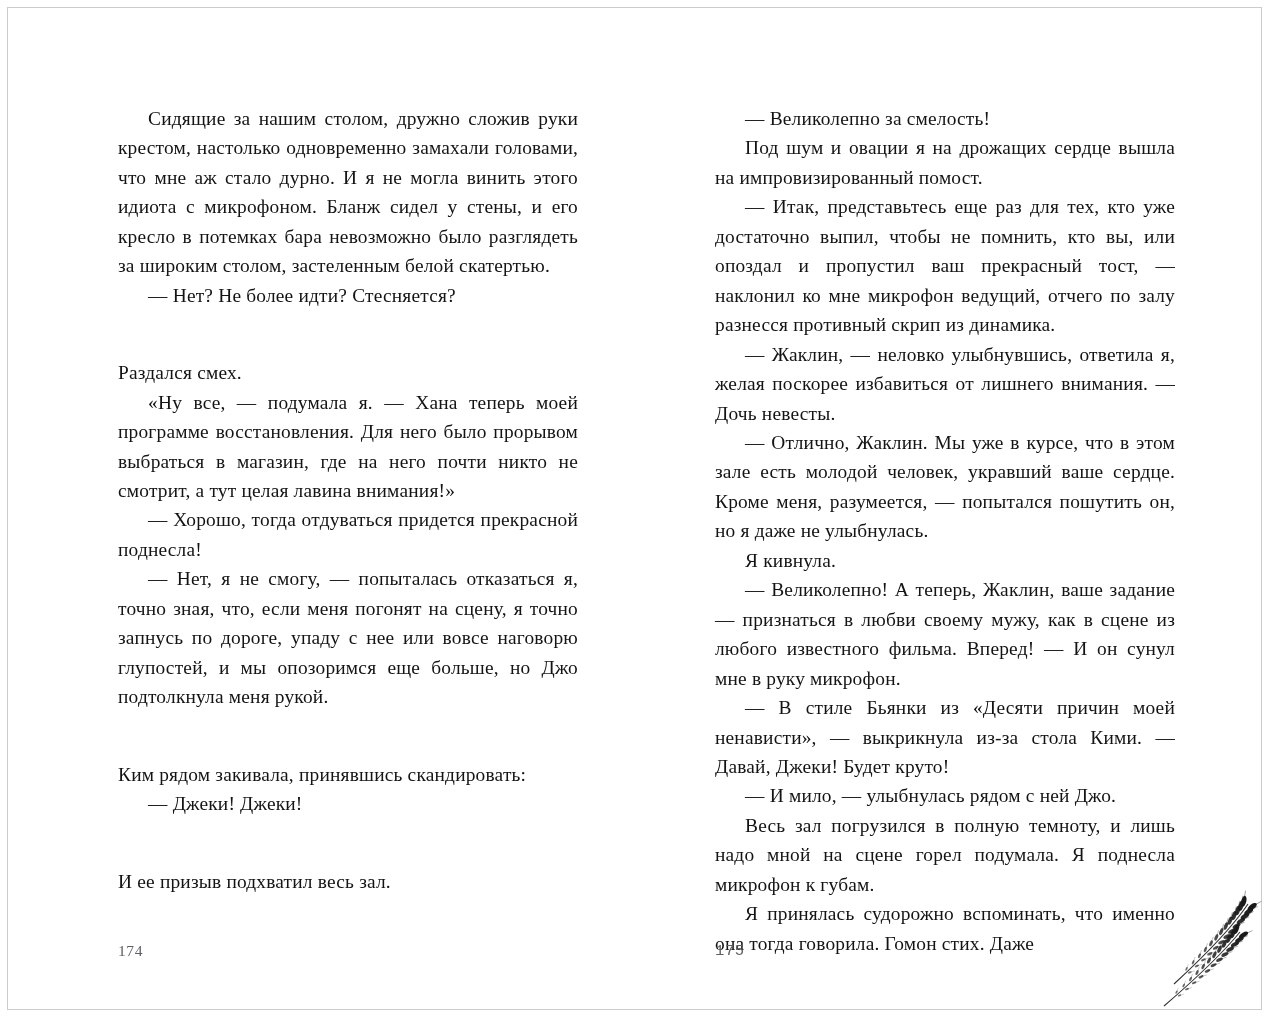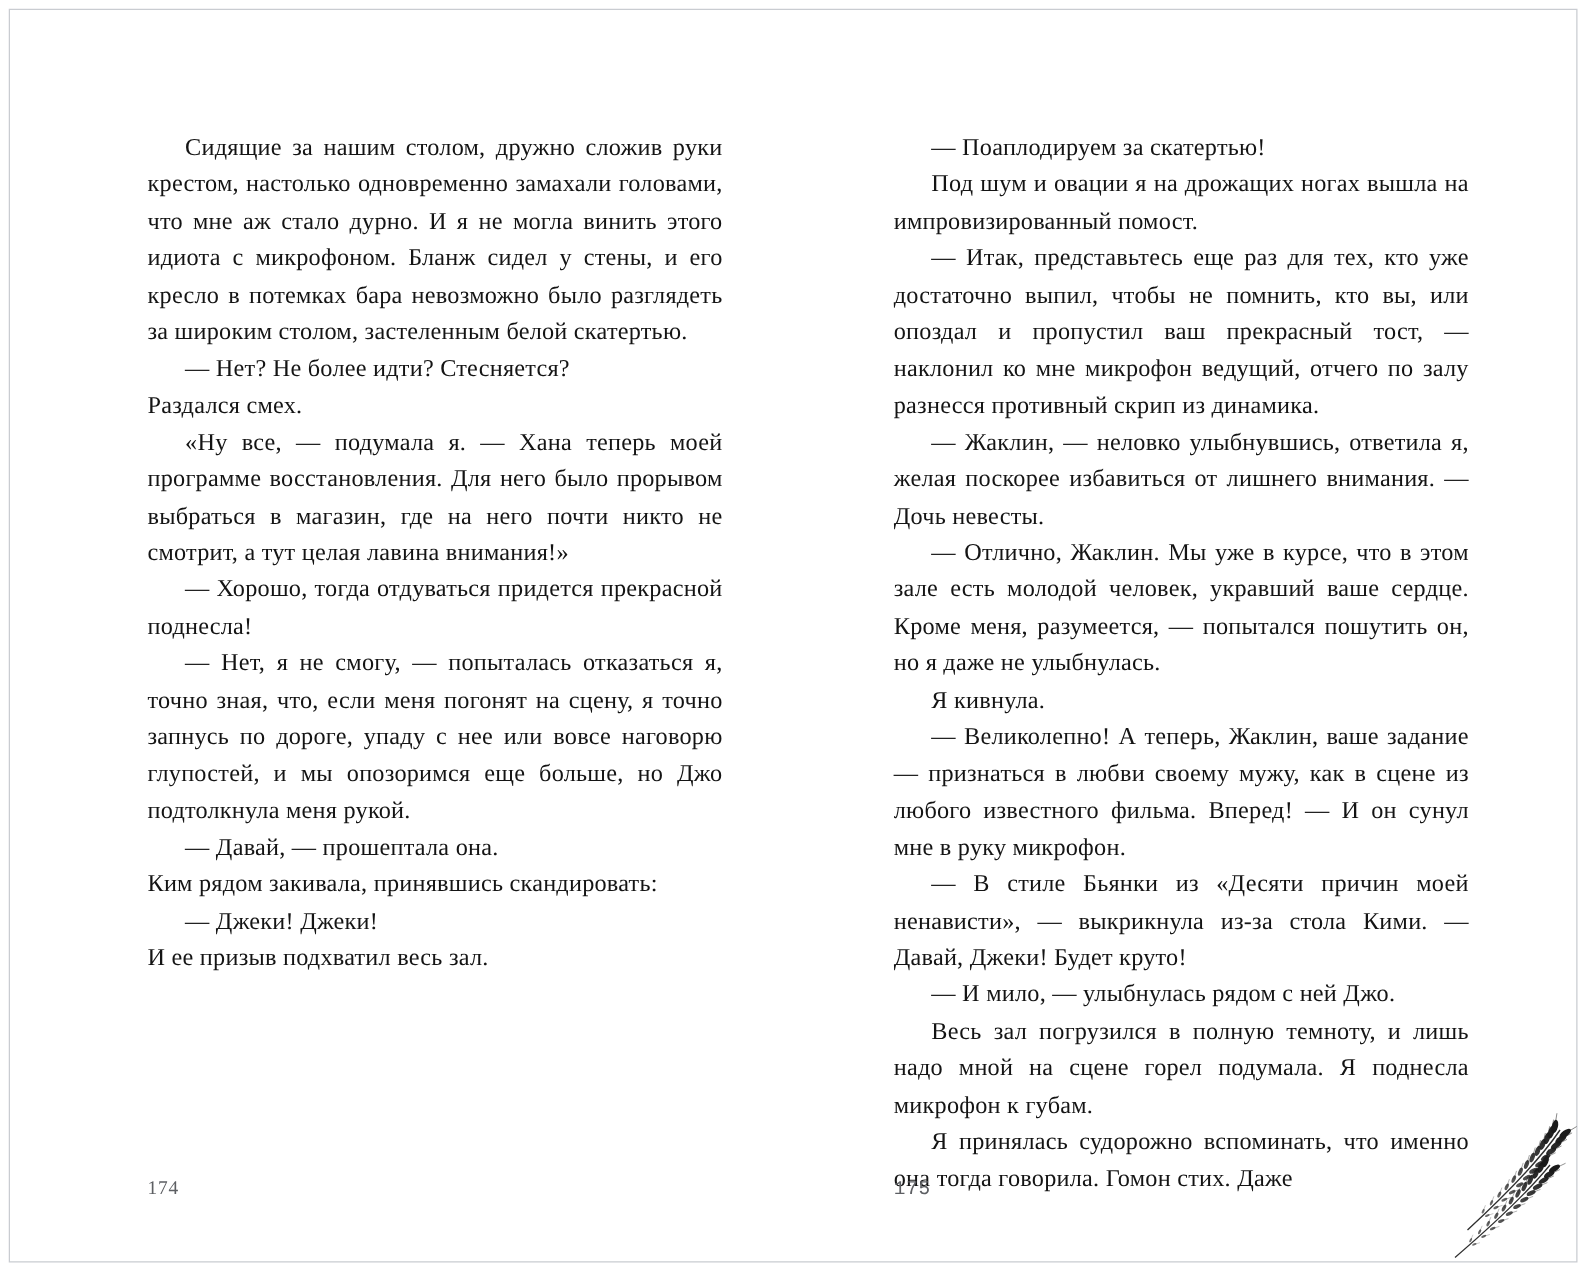--- a/index.html
+++ b/index.html
@@ -65,20 +65,21 @@
   .book-page.left  .text-column { left: 108px; }
   .book-page.right .text-column { left: 75px; }
 
   .text-column p {
     margin: 0;
     text-indent: 1.55em;
     hyphens: manual;
   }
   .text-column p.noindent {
     text-indent: 0;
+    margin-top: 48px;
   }
 
   .folio {
     position: absolute;
     top: 942px;
     width: 460px;
     text-align: left;
     font-size: 15.5px;
     color: #5d5f63;
     letter-spacing: 0.04em;
@@ -111,32 +112,31 @@
   <div class="spread">
 
     <div class="book-page left">
       <div class="text-column">
         <p>Сидящие за нашим столом, дружно сложив руки крестом, настолько одновременно зама­хали головами, что мне аж стало дурно. И я не могла винить этого идиота с микрофоном. Бланж сидел у стены, и его кресло в потемках бара невозможно было разглядеть за широким столом, застеленным белой скатертью.</p>
         <p>— Нет? Не более идти? Стесняется?</p>
         <p class="noindent">Раздался смех.</p>
         <p>«Ну все, — подумала я. — Хана теперь моей программе восстановления. Для него было про­рывом выбраться в магазин, где на него почти никто не смотрит, а тут целая лавина внимания!»</p>
         <p>— Хорошо, тогда отдуваться придется пре­красной поднесла!</p>
         <p>— Нет, я не смогу, — попыталась отказаться я, точно зная, что, если меня погонят на сцену, я точно запнусь по дороге, упаду с нее или во­все наговорю глупостей, и мы опозоримся еще больше, но Джо подтолкнула меня рукой.</p>
-        <p>— Давай, — прошептала она.</p>
         <p class="noindent">Ким рядом закивала, принявшись скандиро­вать:</p>
         <p>— Джеки! Джеки!</p>
         <p class="noindent">И ее призыв подхватил весь зал.</p>
       </div>
       <div class="folio">174</div>
     </div>
 
     <div class="book-page right">
       <div class="text-column">
-        <p>— Поаплодируем за скатертью!</p>
-        <p>Под шум и овации я на дрожащих ногах вы­шла на импровизированный помост.</p>
+        <p>— Великолепно за смелость!</p>
+        <p>Под шум и овации я на дрожащих сердце вы­шла на импровизированный помост.</p>
         <p>— Итак, представьтесь еще раз для тех, кто уже достаточно выпил, чтобы не помнить, кто вы, или опоздал и пропустил ваш прекрасный тост, — наклонил ко мне микрофон ведущий, отчего по залу разнесся противный скрип из динамика.</p>
         <p>— Жаклин, — неловко улыбнувшись, отве­тила я, желая поскорее избавиться от лишнего внимания. — Дочь невесты.</p>
         <p>— Отлично, Жаклин. Мы уже в курсе, что в этом зале есть молодой человек, укравший ваше сердце. Кроме меня, разумеется, — попытался пошутить он, но я даже не улыбнулась.</p>
         <p>Я кивнула.</p>
         <p>— Великолепно! А теперь, Жаклин, ваше за­дание — признаться в любви своему мужу, как в сцене из любого известного фильма. Вперед! — И он сунул мне в руку микрофон.</p>
         <p>— В стиле Бьянки из «Десяти причин моей ненависти», — выкрикнула из-за стола Кими. — Давай, Джеки! Будет круто!</p>
         <p>— И мило, — улыбнулась рядом с ней Джо.</p>
         <p>Весь зал погрузился в полную темноту, и лишь надо мной на сцене горел подумала. Я поднесла микрофон к губам.</p>
         <p>Я принялась судорожно вспоминать, что именно она тогда говорила. Гомон стих. Даже</p>
       </div>

